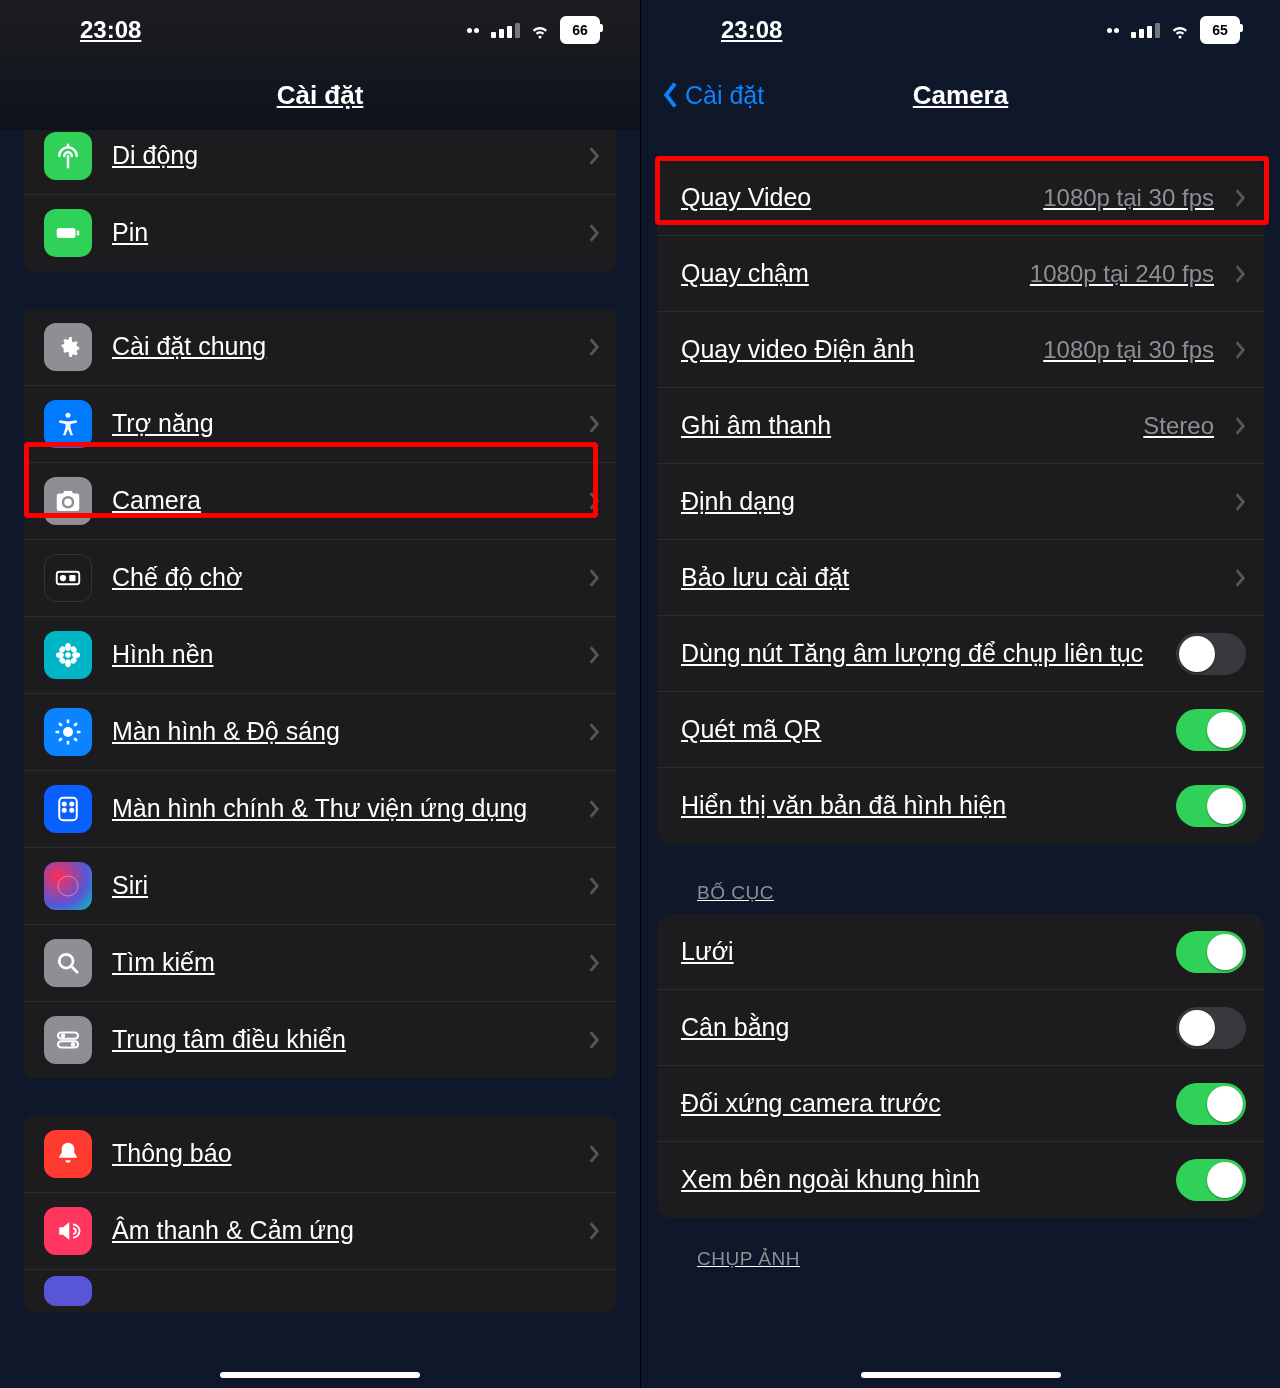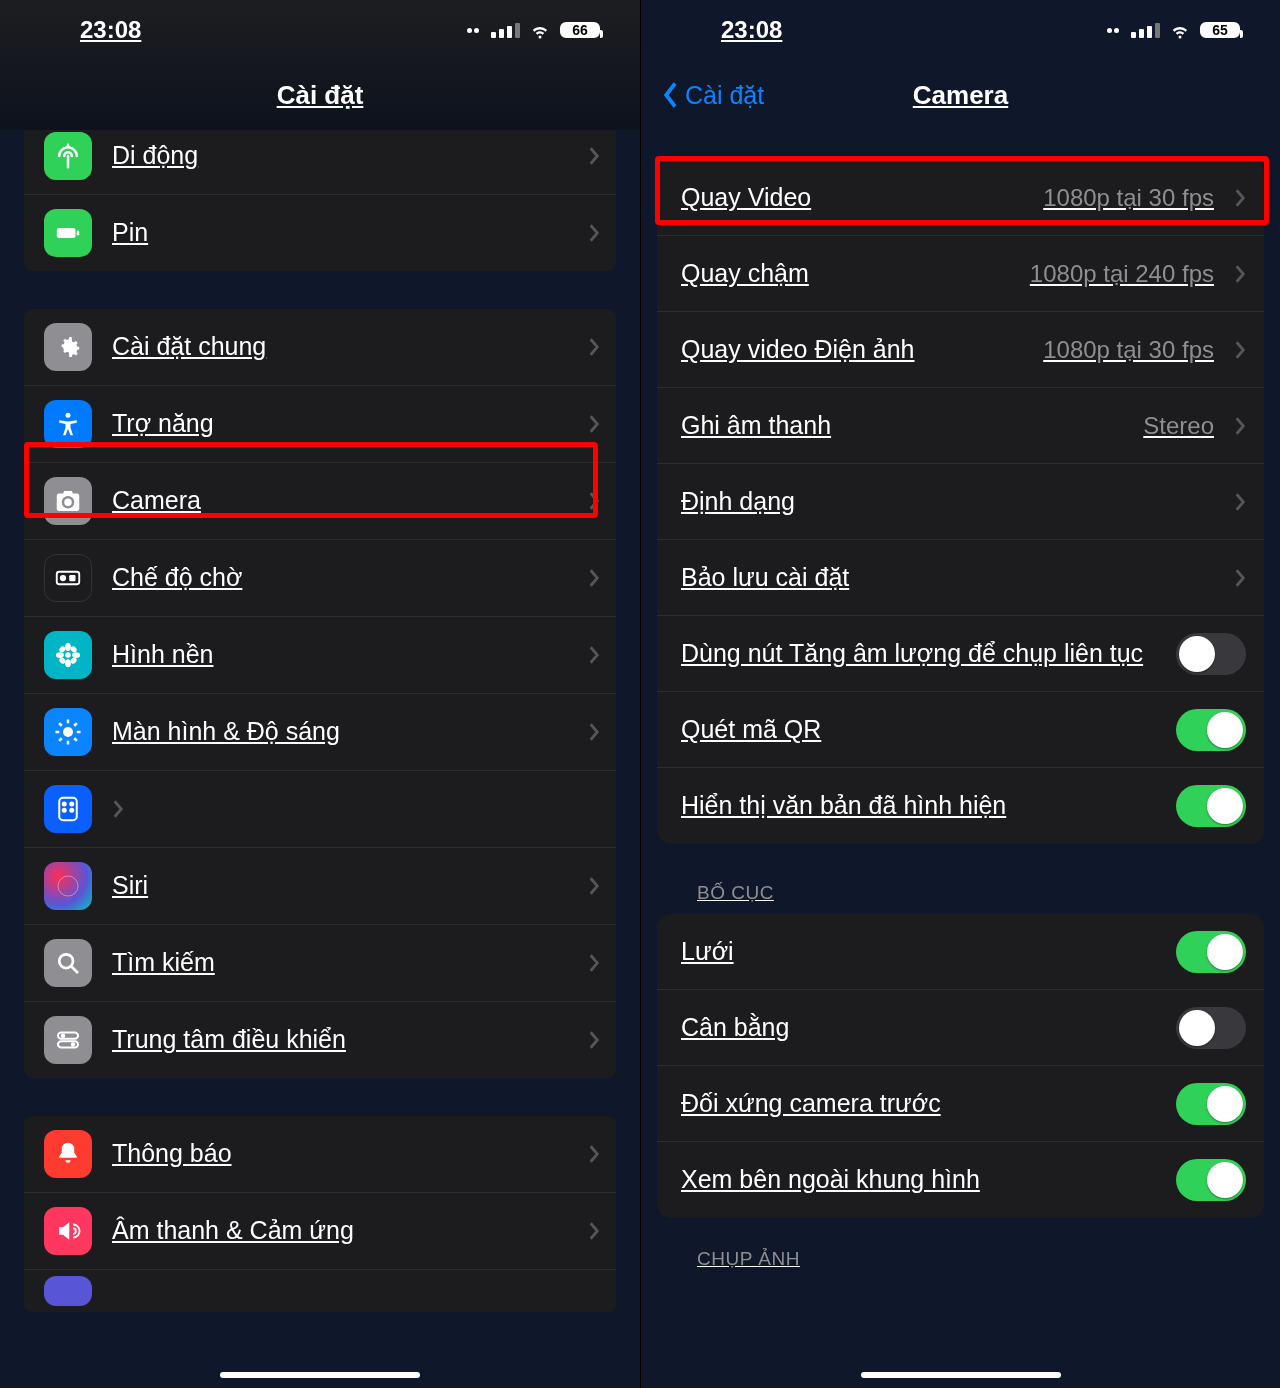--- a/index.html
+++ b/index.html
@@ -35,21 +35,21 @@
   .signal-dots { display:flex; align-items:flex-end; gap:3px; }
   .signal-dots span { width:5px; background:#fff; border-radius:1px; }
   .signal-dots span:nth-child(1){height:6px;}
   .signal-dots span:nth-child(2){height:9px;}
   .signal-dots span:nth-child(3){height:12px;}
   .signal-dots span:nth-child(4){height:15px; background:#777;}
   .signal-two { display:flex; gap:2px; margin-right:4px;}
   .signal-two span{ width:5px; height:5px; border-radius:50%; background:#fff;}
   .wifi-icon, .battery { display:inline-flex; align-items:center; }
   .battery-box {
-    width: 40px; height: 16px; border: 2px solid #fff; border-radius: 6px;
+    width: 40px; height: 28px; border: 2px solid #fff; border-radius: 6px;
     position: relative; display:flex; align-items:center; justify-content:center;
     font-size: 14px; font-weight:600; color:#000; background:#fff;
   }
   .battery-box::after {
     content:""; position:absolute; right:-5px; top:6px; width:3px; height:8px;
     background:#fff; border-radius:0 2px 2px 0;
   }
 
   
   .nav-header {
@@ -345,20 +345,21 @@
       <div class="row">
         <div class="app-icon ic-blue2">
           <svg viewBox="0 0 24 24" fill="none" stroke="#fff" stroke-width="1.6">
               <rect x="5" y="3" width="14" height="18" rx="3"></rect>
               <circle cx="9" cy="8" r="1.2" fill="#fff"></circle>
               <circle cx="15" cy="8" r="1.2" fill="#fff"></circle>
               <circle cx="9" cy="13" r="1.2" fill="#fff"></circle>
               <circle cx="15" cy="13" r="1.2" fill="#fff"></circle>
             </svg>
         </div>
+        <span class="label">Màn hình chính &amp; Thư viện ứng dụng</span>
         <span class="chev">
             <svg viewBox="0 0 10 18" fill="none" stroke="#55555a" stroke-width="2.5">
               <path d="M2 2l6 7-6 7"></path>
             </svg>
           </span>
       </div>
       <div class="row">
         <div class="app-icon ic-siri">
           <svg viewBox="0 0 24 24" fill="none">
               <circle cx="12" cy="12" r="8" stroke="#fff" stroke-width="0.5" opacity="0.6"></circle>

